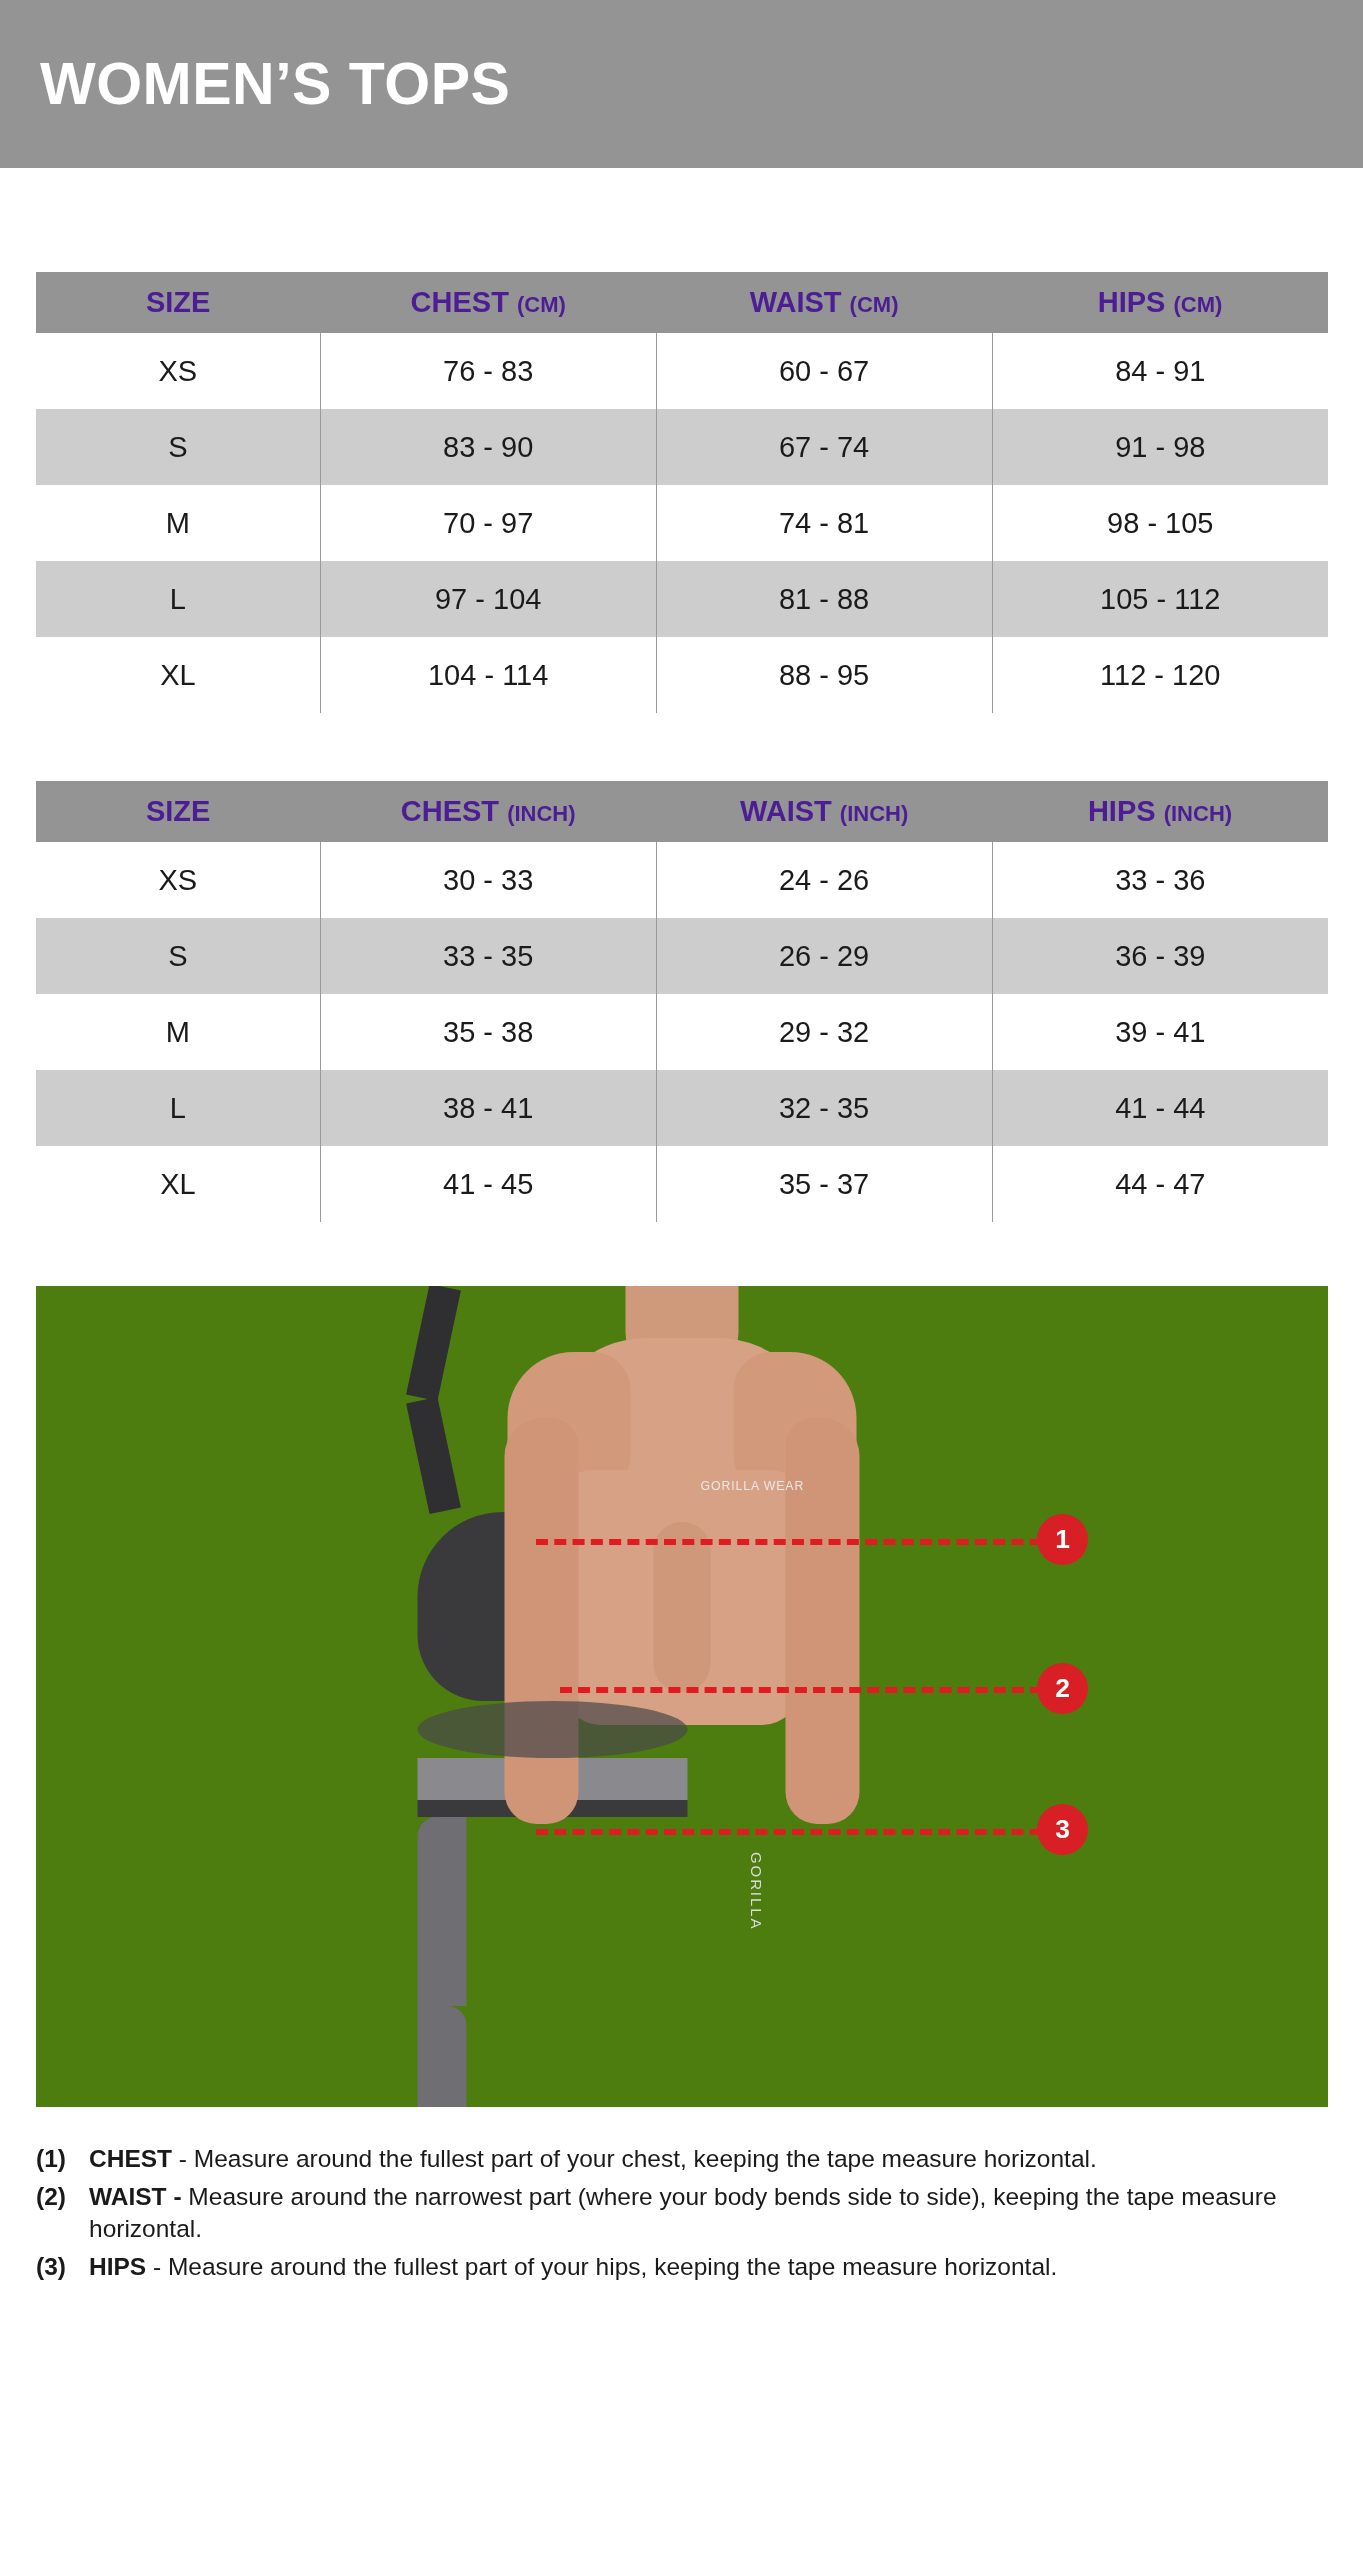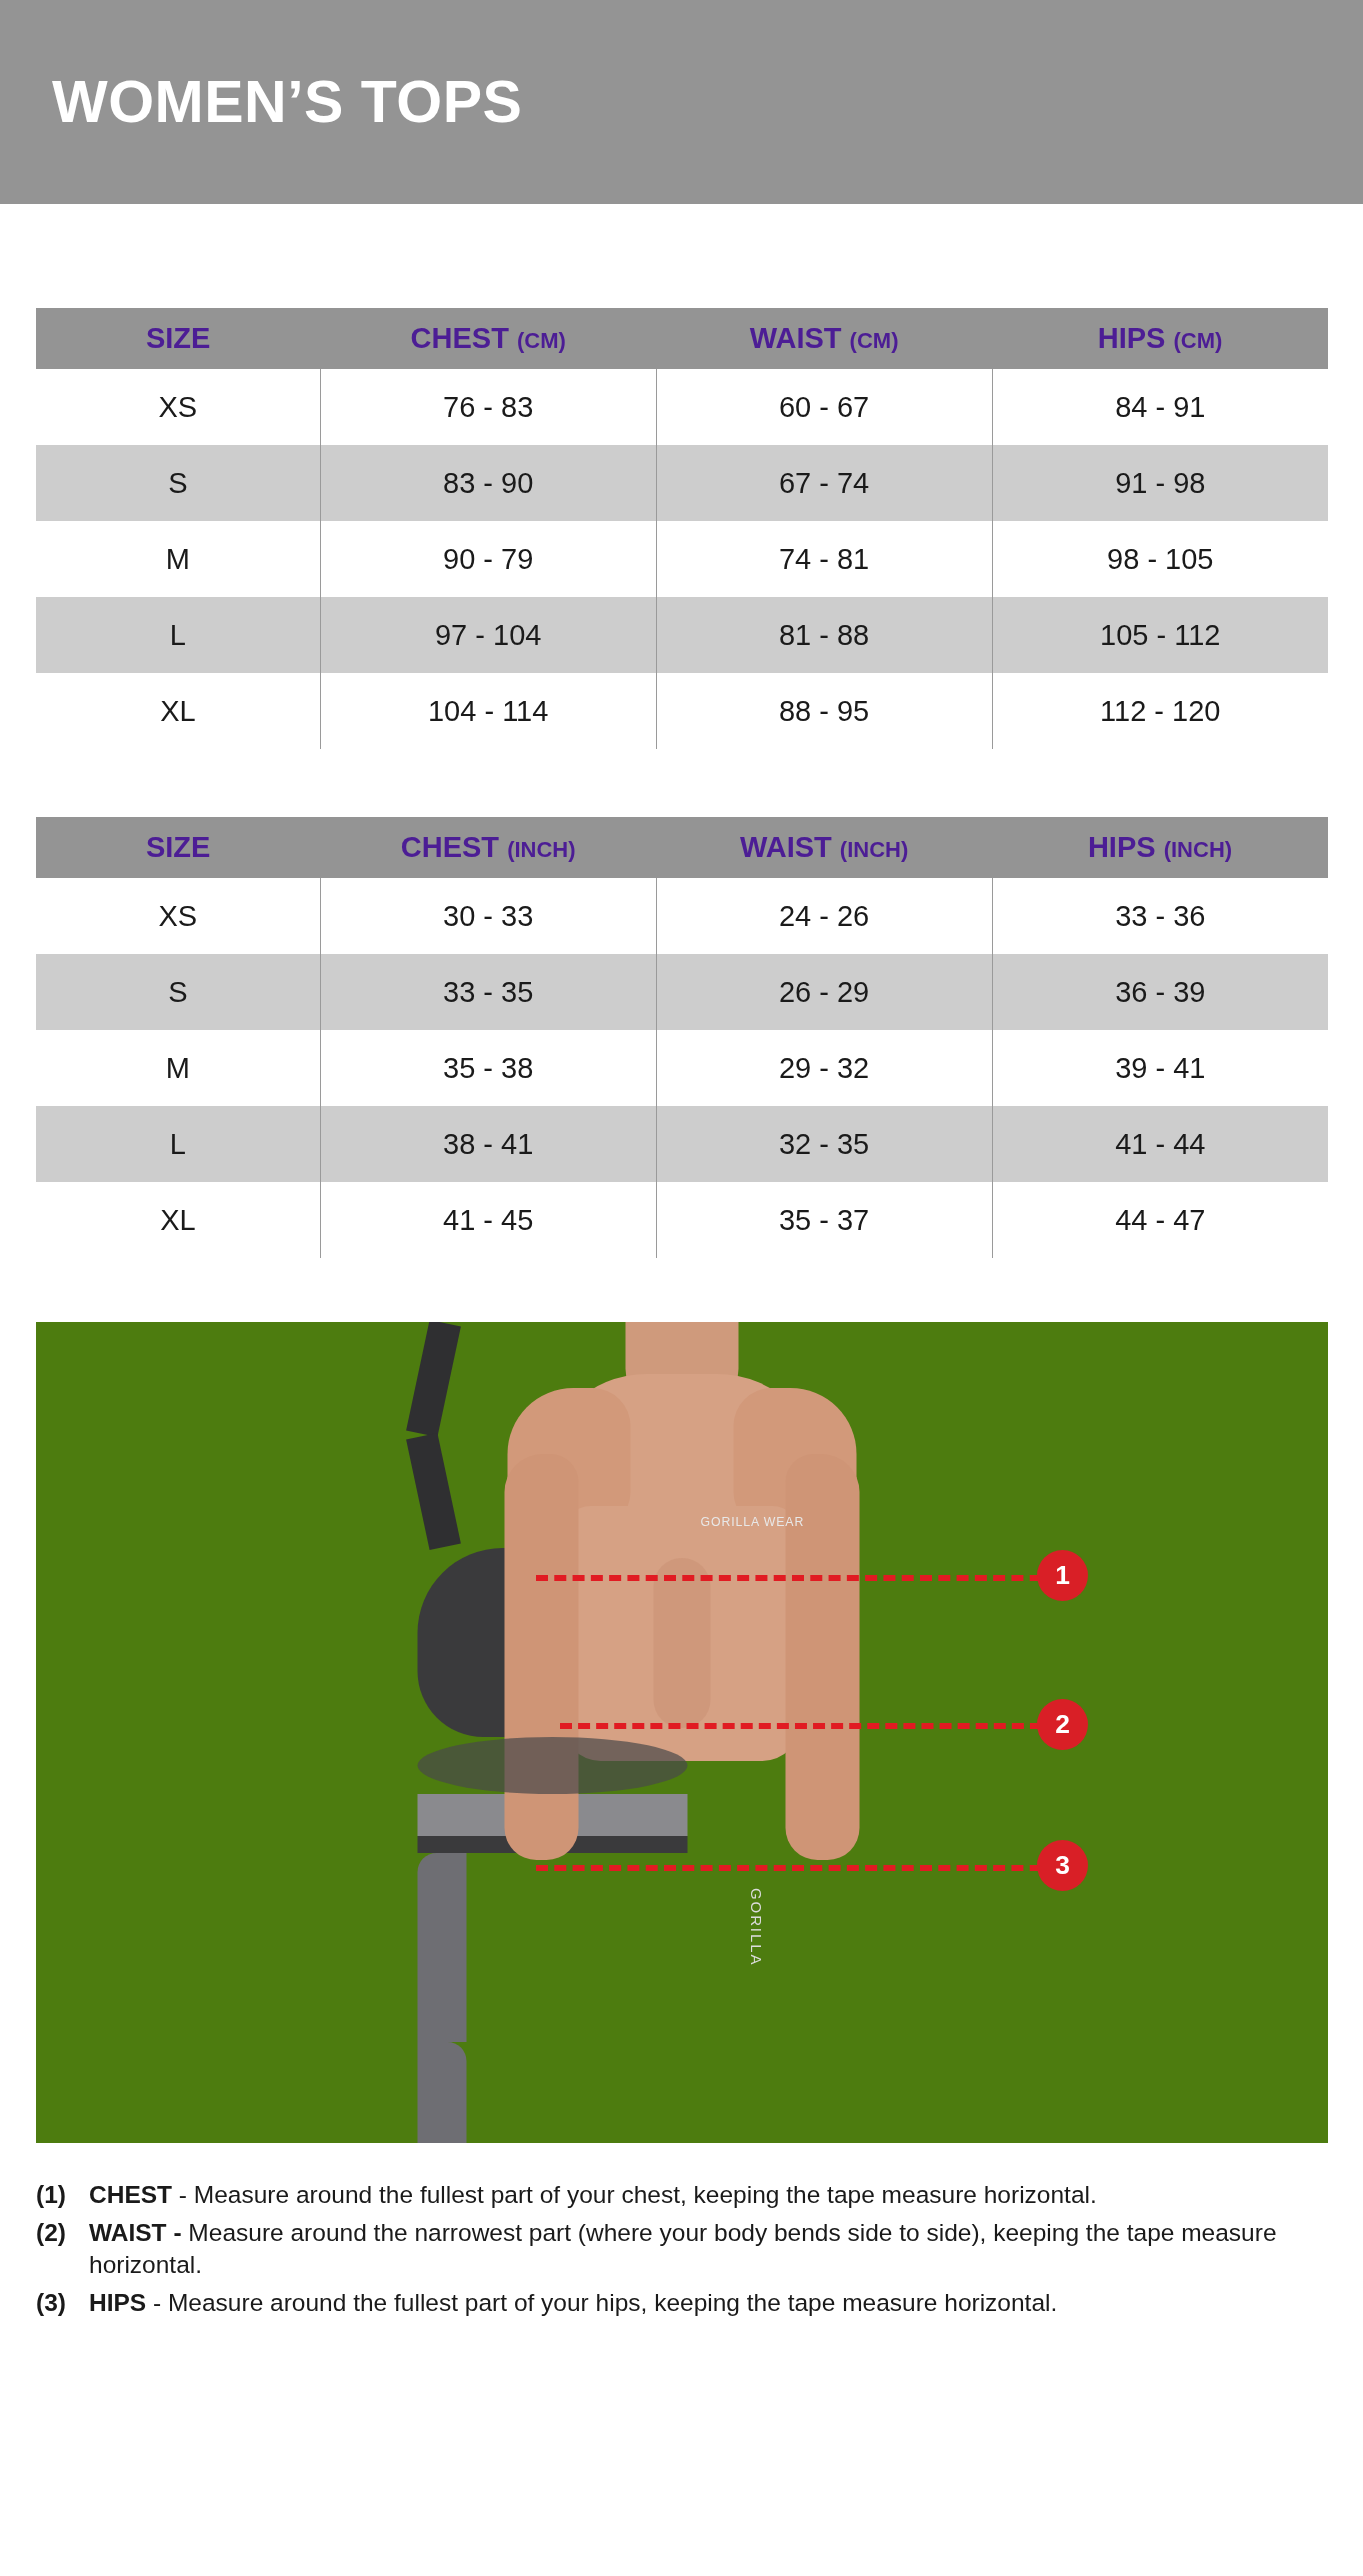--- a/index.html
+++ b/index.html
@@ -6,25 +6,25 @@
   html, body {
     width: 1364px;
     background: #ffffff;
     font-family: "Liberation Sans", sans-serif;
   }
   body { width: 1364px; min-height: 2576px; position: relative; }
 
   
   .header {
     width: 100%;
-    height: 204px;
+    height: 168px;
     background: #949494;
     display: flex;
     align-items: center;
-    padding-left: 52px;
+    padding-left: 40px;
   }
   .header-title {
     color: #ffffff;
     font-size: 59px;
     font-weight: bold;
     letter-spacing: 0.5px;
   }
 
   
   .tables-wrap {
@@ -251,21 +251,21 @@
         <td class="col-sep">84 - 91</td>
       </tr>
       <tr>
         <td>S</td>
         <td class="col-sep">83 - 90</td>
         <td class="col-sep">67 - 74</td>
         <td class="col-sep">91 - 98</td>
       </tr>
       <tr>
         <td>M</td>
-        <td class="col-sep">90 - 79</td>
+        <td class="col-sep">70 - 97</td>
         <td class="col-sep">74 - 81</td>
         <td class="col-sep">98 - 105</td>
       </tr>
       <tr>
         <td>L</td>
         <td class="col-sep">97 - 104</td>
         <td class="col-sep">81 - 88</td>
         <td class="col-sep">105 - 112</td>
       </tr>
       <tr>

